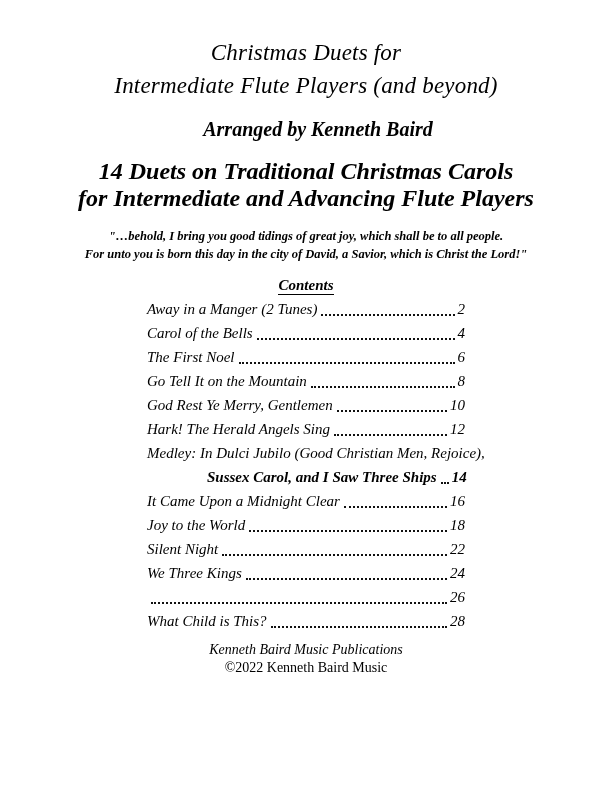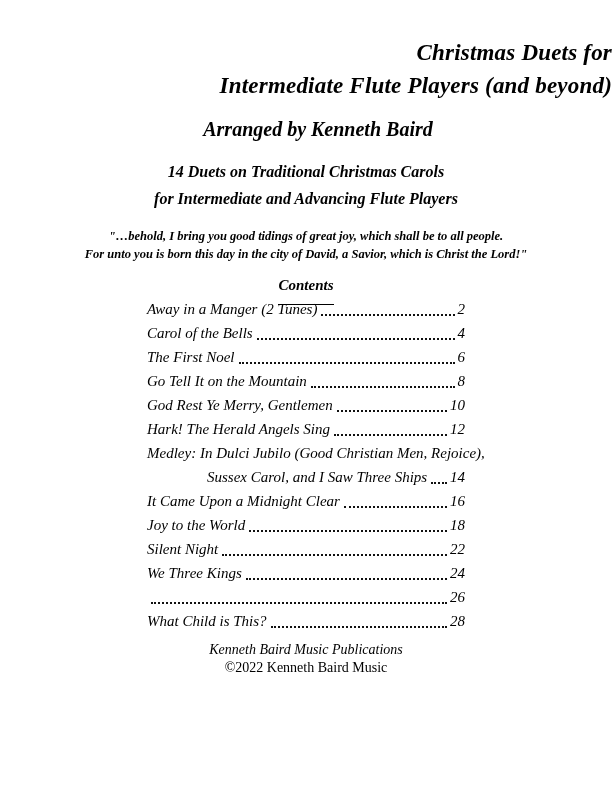--- a/index.html
+++ b/index.html
@@ -15,71 +15,72 @@
     background: #ffffff;
     color: #000000;
     font-family: "Liberation Serif", "DejaVu Serif", serif;
     font-style: italic;
     overflow: hidden;
   }
   .title {
     padding-top: 36px;
     font-size: 23px;
     line-height: 33px;
-    font-weight: bold;
-    text-align: right;
+    font-weight: normal;
+    text-align: center;
     letter-spacing: 0.2px;
   }
   .arranged {
     margin-top: 14px;
     font-size: 20px;
     line-height: 27px;
     font-weight: bold;
     text-align: center;
     margin-left: 24px;
   }
   .subtitle {
     margin-top: 15px;
-    font-size: 16px;
+    font-size: 24px;
     line-height: 27px;
     font-weight: bold;
     text-align: center;
   }
   .quote {
     margin-top: 16px;
     font-size: 12.5px;
     line-height: 17.5px;
     font-weight: bold;
     text-align: center;
   }
   .contents-heading {
     margin-top: 13px;
     font-size: 15px;
     line-height: 19px;
     font-weight: bold;
     text-align: center;
   }
   .contents-heading span {
     border-bottom: 1.5px solid #000;
-    padding-bottom: 11px;
+    padding-bottom: 1px;
   }
   .toc {
     width: 318px;
     margin: 2px auto 0;
     font-size: 15px;
     text-align: center;
   }
   .toc-row {
     display: flex;
     height: 24px;
     line-height: 24px;
     white-space: nowrap;
   }
   .toc-row.indent {
     padding-left: 60px;
+    font-weight: bold;
   }
   .toc-title {
     flex: 0 0 auto;
   }
   .leader {
     flex: 1 1 auto;
     align-self: flex-end;
     border-bottom: 2px dotted #111;
     margin: 0 3px 5px 4px;
     min-width: 8px;

